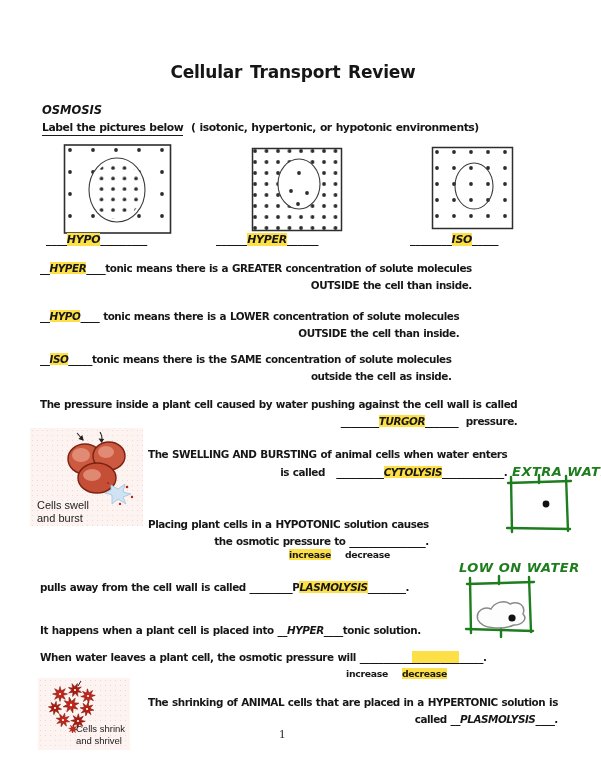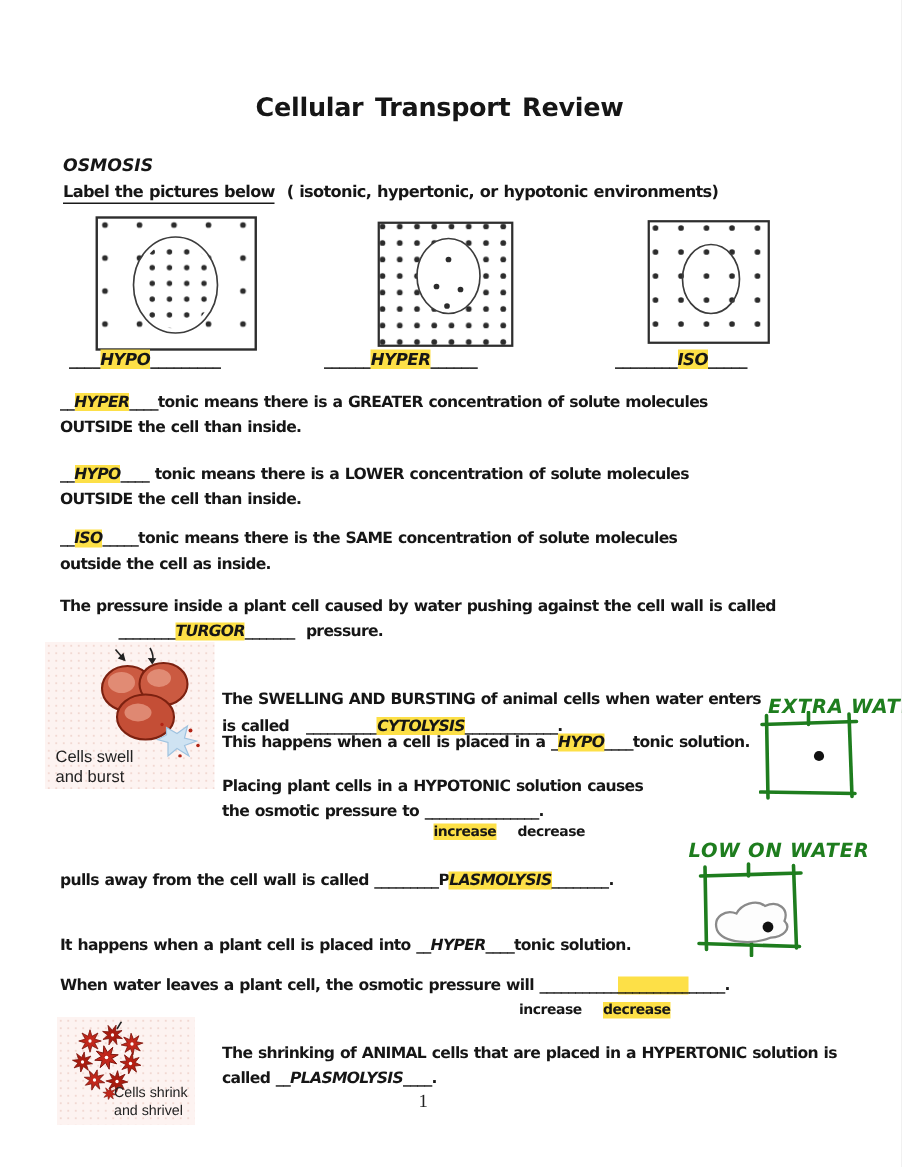--- a/index.html
+++ b/index.html
@@ -6,21 +6,21 @@
   .page {
     position:relative; width:601px; height:778px; background:#ffffff;
     font-family:"DejaVu Sans", sans-serif; color:#161616; overflow:hidden;
     margin:0 auto;
   }
   .abs { position:absolute; }
   .t { position:absolute; white-space:pre; font-weight:700; font-size:10.4px;
        letter-spacing:-0.45px; word-spacing:0.6px; color:#161616; }
   .para { position:absolute; line-height:17px; }
   .para .ln { white-space:pre; font-weight:700; font-size:10.4px;
-              letter-spacing:-0.45px; word-spacing:0.6px; display:block; }
+              letter-spacing:-0.45px; word-spacing:0.6px; display:block;text-align:right; }
   .title { top:62px; left:0; width:586px; text-align:center; font-size:17px;
            letter-spacing:-0.2px; word-spacing:2px; }
   .heading { font-style:italic; font-size:11.5px; letter-spacing:0; }
   .uline { border-bottom:1.6px solid #1a1a1a; padding-bottom:1px; }
   .hl { background:#fde047; }
   .ans { font-style:italic; }
   .diag-label { font-size:11px; letter-spacing:-0.3px; }
   .choice { font-size:9.3px; letter-spacing:-0.3px; }
   .choice .gap { display:inline-block; width:14px; }
   .cap { position:absolute; font-family:"Liberation Sans", sans-serif;
@@ -130,26 +130,25 @@
     <g>
       <polygon points="55,54 62,58 69,53 67,61 75,63 67,66 70,73 62,68 56,73 56,64 49,62 55,59" fill="#cfe3f2" stroke="#9fc3e0" stroke-width="0.8"></polygon>
       <circle cx="71" cy="56" r="1.3" fill="#b22516"></circle>
       <circle cx="76" cy="66" r="1.2" fill="#b22516"></circle>
       <circle cx="64" cy="73" r="1.2" fill="#b22516"></circle>
       <circle cx="52" cy="52" r="1.1" fill="#b22516"></circle>
     </g>
   </svg>
   <div class="cap" style="left:37px; top:499px; font-size:11px; line-height:13px;"><span>Cells swell</span><br><span>and burst</span></div>
 
-  <div class="para" style="left:148px; top:445px; line-height:18px;margin-top:12px;">
+  <div class="para" style="left:148px; top:445px; line-height:18px;">
     <span class="ln">The SWELLING AND BURSTING of animal cells when water enters</span>
     <span class="ln"><span>is called   __________</span><span class="hl ans">CYTOLYSIS</span><span>_____________.</span></span>
   </div>
 
-  <div class="t" style="left:148px; top:489px;"><span>This happens when a cell is placed in a _</span><span class="hl ans">HYPO</span><span>____tonic solution.</span></div>
 
   <div class="para" style="left:148px; top:516px;">
     <span class="ln">Placing plant cells in a HYPOTONIC solution causes</span>
     <span class="ln">the osmotic pressure to ________________.</span>
   </div>
   <div class="t choice" style="left:289px; top:549px;"><span class="hl">increase</span><span class="gap"></span><span>decrease</span></div>
 
   <div class="green-lbl" style="left:512px; top:464px;">EXTRA WATER</div>
   <svg class="abs" style="left:506px; top:474px;" width="68" height="60" viewBox="0 0 68 60">
     <g stroke="#1e7d1e" stroke-width="2.4" stroke-linecap="round" fill="none">

